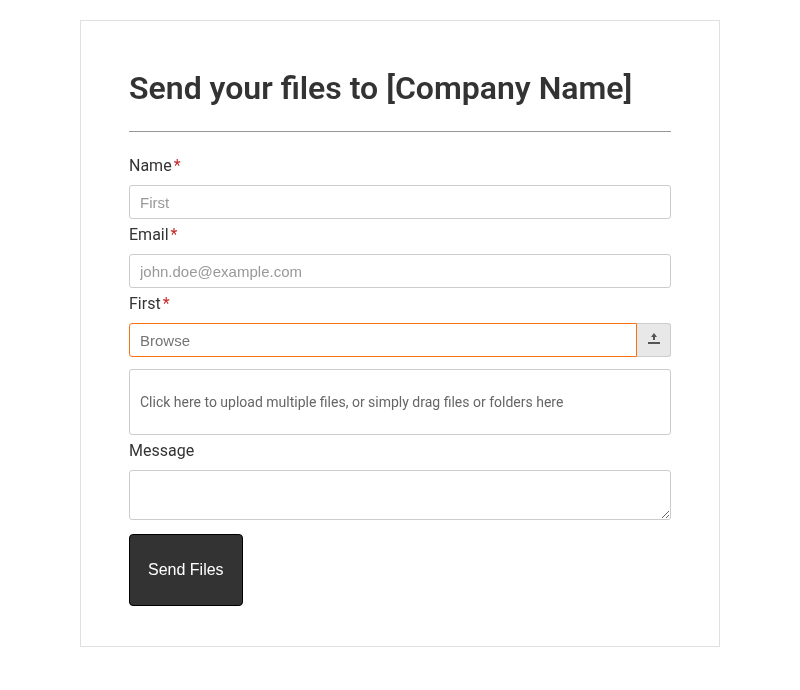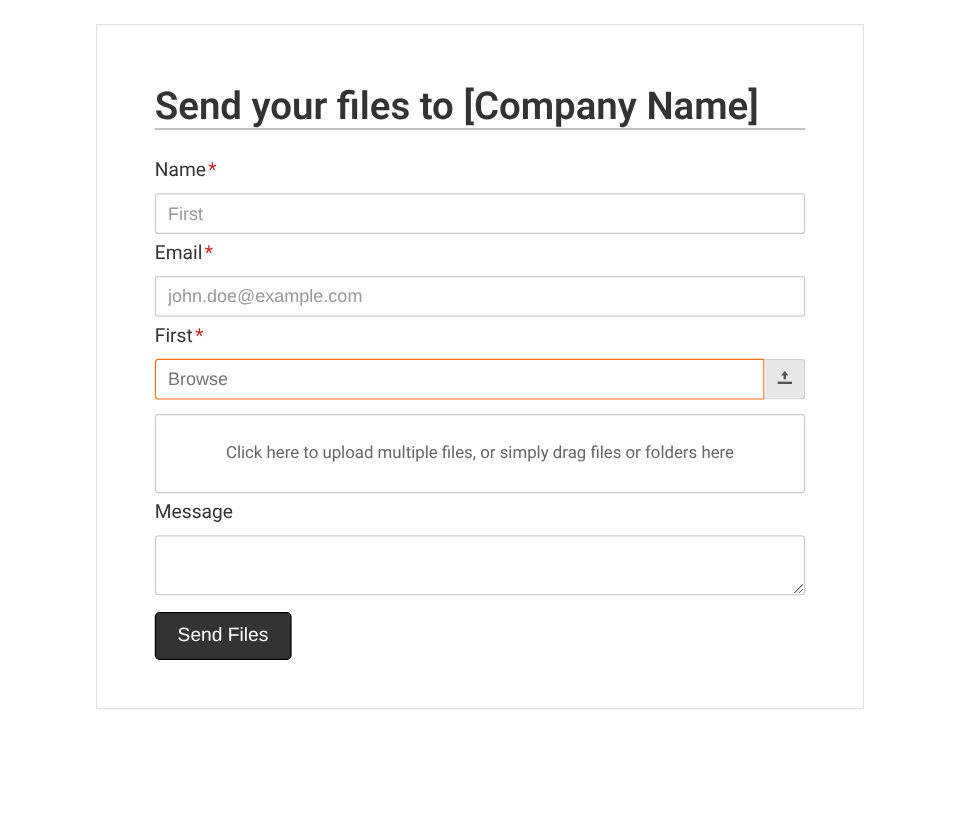--- a/index.html
+++ b/index.html
@@ -16,21 +16,21 @@
     .form-container {
       width: 640px;
       margin: 20px auto;
       border: 1px solid #e0e0e0;
       padding: 48px 48px 40px 48px;
     }
     .form-title {
       font-size: 32px;
       font-weight: 600;
       color: #333;
-      margin-bottom: 0;
+      margin-bottom: 24px;
     }
     .title-rule {
       border: none;
       border-top: 1px solid #999;
       margin-bottom: 24px;
     }
     .field-group {
       margin-bottom: 6px;
     }
     .field-label {
@@ -85,41 +85,41 @@
       cursor: pointer;
       display: flex;
       align-items: center;
       justify-content: center;
     }
     .dropzone {
       margin-top: 12px;
       border: 1px solid #ccc;
       border-radius: 3px;
       padding: 24px 10px;
-      text-align: center;
+      text-align: left;
       font-size: 14px;
       color: #666;
       cursor: pointer;
     }
     .message-textarea {
       width: 100%;
       min-height: 36px;
       padding: 6px 10px;
       font-size: 15px;
       border: 1px solid #ccc;
       border-radius: 3px;
       background: #fff;
       resize: vertical;
     }
     .submit-button {
       background: #333;
       color: #fff;
       border: 1px solid #000;
       border-radius: 4px;
-      padding: 10px 18px;
+      padding: 26px 18px;
       font-size: 16px;
       cursor: pointer;
       margin-top: 4px;
     }
   </style>
 </head>
 <body>
 
 <div class="form-container">
   <h1 class="form-title">Send your files to [Company Name]</h1>

